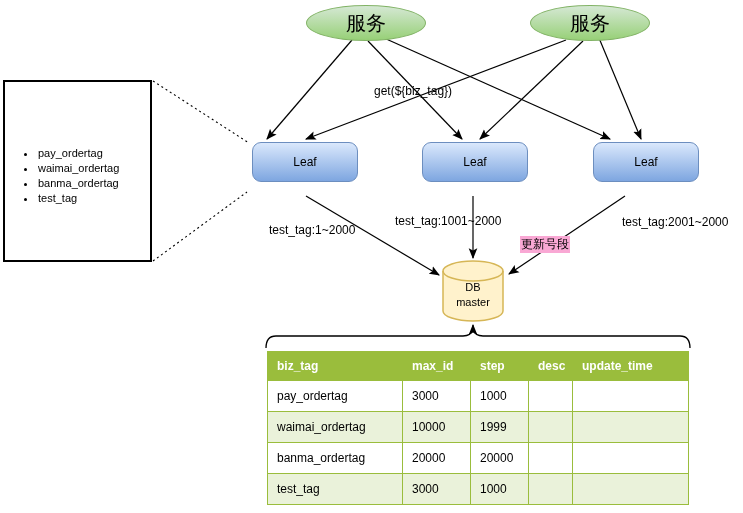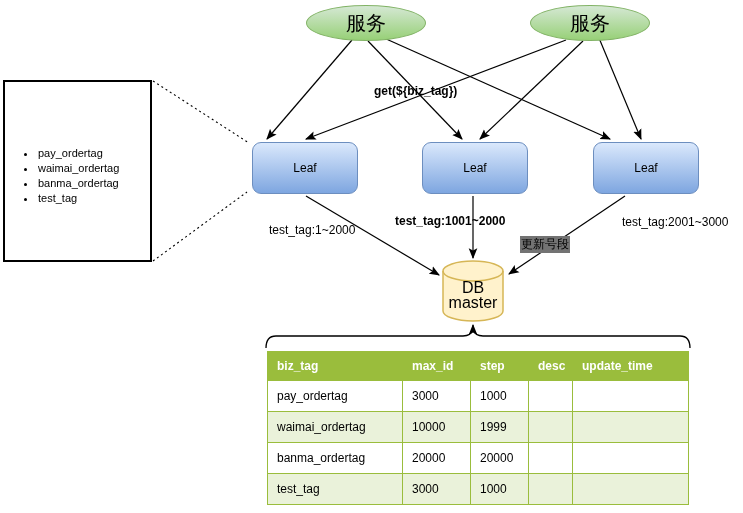--- a/index.html
+++ b/index.html
@@ -30,21 +30,21 @@
     display: flex; align-items: center; justify-content: center;
     font-size: 20px; color: #000;
   }
   .service-1 { left: 306px; top: 5px; }
   .service-2 { left: 530px; top: 5px; }
 
   
   .leaf-node {
     position: absolute;
     top: 142px;
-    width: 106px; height: 52px;
+    width: 106px; height: 40px;
     border: 1.4px solid #6c8ebf;
     border-radius: 9px;
     background: linear-gradient(#dae8fc, #7ea6e0);
     display: flex; align-items: center; justify-content: center;
     font-size: 12px; color: #000;
   }
   .leaf-1 { left: 252px; }
   .leaf-2 { left: 422px; }
   .leaf-3 { left: 593px; }
 
@@ -64,33 +64,33 @@
   }
   .tag-list-box li { padding-left: 1px; }
 
   
   .edge-label {
     position: absolute;
     font-size: 12px;
     color: #000;
     white-space: nowrap;
   }
-  .lbl-get        { left: 374px; top: 84px; font-weight: bold; }
+  .lbl-get        { left: 374px; top: 84px; }
   .lbl-range-1    { left: 269px; top: 223px; }
-  .lbl-range-2    { left: 395px; top: 214px; font-weight: bold; }
+  .lbl-range-2    { left: 395px; top: 214px; }
   .lbl-range-3    { left: 622px; top: 215px; }
-  .lbl-update     { left: 520px; top: 236px; background: #737373; padding: 0 1px; }
+  .lbl-update     { left: 520px; top: 236px; background: #f9a8d4; padding: 0 1px; }
 
   
   .db-label {
     position: absolute;
     left: 443px; top: 280px;
     width: 60px;
     text-align: center;
-    font-size: 16px;
+    font-size: 11px;
     line-height: 15px;
     color: #000;
   }
   .db-label span { display: block; }
 
   
   .biz-table {
     position: absolute;
     left: 267px; top: 351px;
     border-collapse: collapse;
@@ -168,21 +168,21 @@
   <div class="service-ellipse service-1">服务</div>
   <div class="service-ellipse service-2">服务</div>
 
   <div class="leaf-node leaf-1">Leaf</div>
   <div class="leaf-node leaf-2">Leaf</div>
   <div class="leaf-node leaf-3">Leaf</div>
 
   <div class="edge-label lbl-get">get(${biz_tag})</div>
   <div class="edge-label lbl-range-1">test_tag:1~2000</div>
   <div class="edge-label lbl-range-2">test_tag:1001~2000</div>
-  <div class="edge-label lbl-range-3">test_tag:2001~3000</div>
+  <div class="edge-label lbl-range-3">test_tag:2001~2000</div>
   <div class="edge-label lbl-update">更新号段</div>
 
   <div class="db-label">
     <span>DB</span>
     <span>master</span>
   </div>
 
   <table class="biz-table">
     <colgroup>
       <col class="col-biztag">

